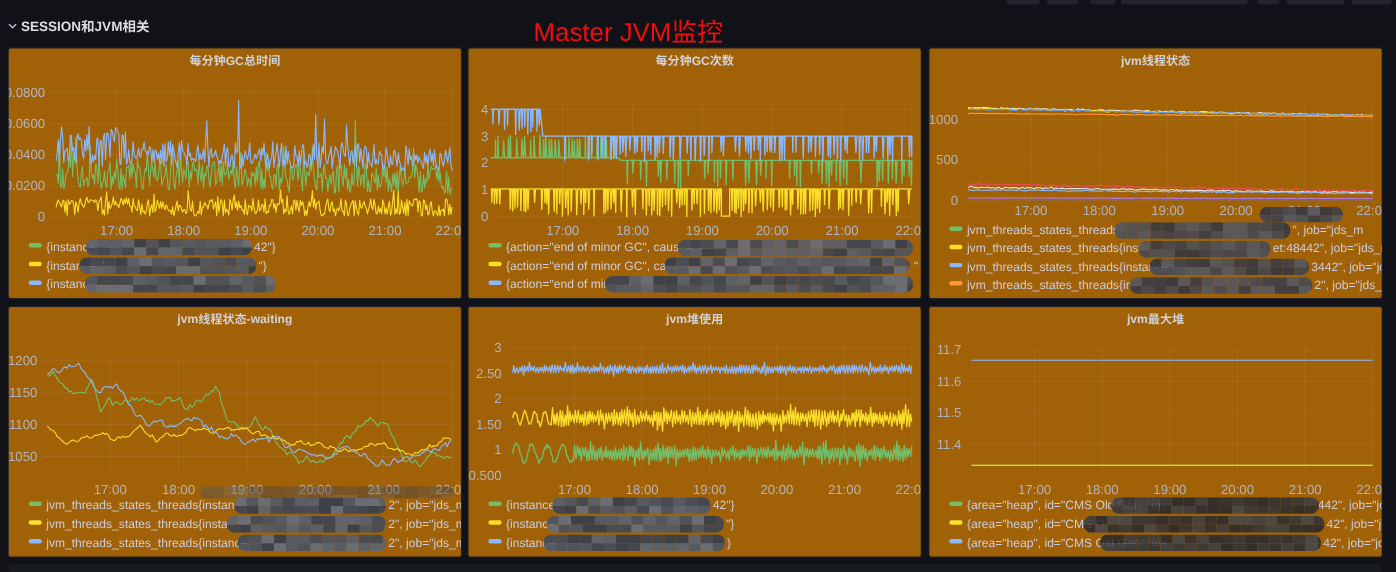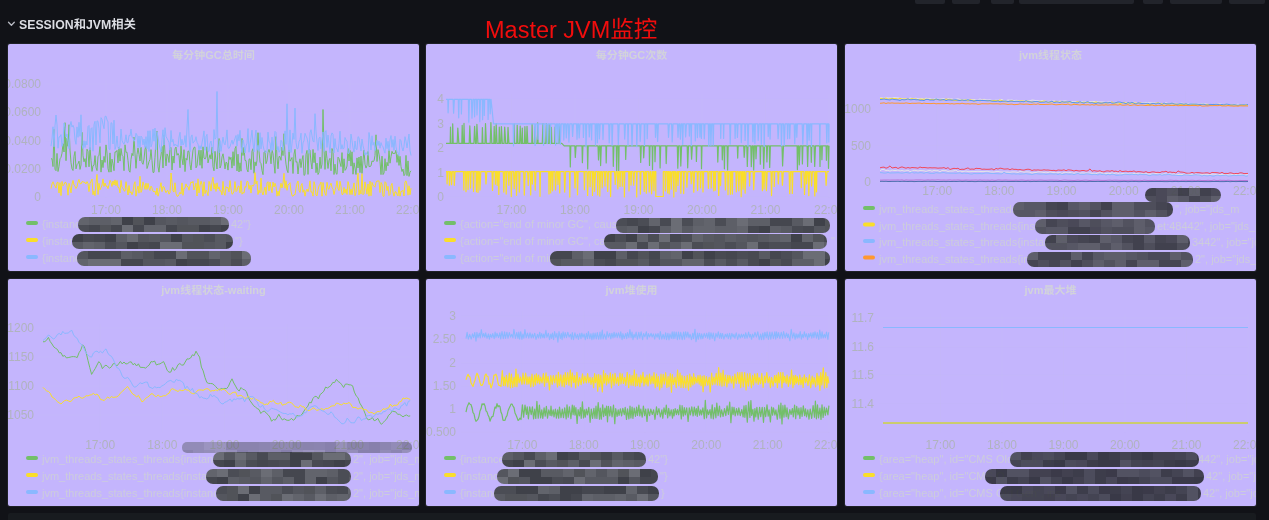--- a/index.html
+++ b/index.html
@@ -1,15 +1,15 @@
 <!DOCTYPE html>
 <html><head><meta charset="utf-8"><style>
 html,body{margin:0;padding:0;background:#111217;width:1269px;height:520px;overflow:hidden}
 body{font-family:"Liberation Sans",sans-serif;position:relative}
-.panel{position:absolute;background:#c4b5fd;border-radius:2px;box-shadow:0 0 0 1px #1f2126}
+.panel{position:absolute;background:#a16207;border-radius:2px;box-shadow:0 0 0 1px #1f2126}
 svg{display:block}
 text{font-family:"Liberation Sans",sans-serif}
 </style></head><body>
 <svg width="0" height="0" style="position:absolute">
     <defs>
       <path id="gb0" d="M708 470 705 360H585L619 394C593 418 549 447 505 470ZM35 364V257H174C162 178 149 103 137 44H200L679 43C675 30 671 20 667 15C657 1 648 -1 631 -1C610 -2 571 -1 526 3C541 -23 553 -63 554 -89C606 -92 656 -92 689 -87C723 -82 750 -72 772 -39C783 -24 792 1 799 43H923V148H811L818 257H967V364H823L828 522C828 537 829 575 829 575H235C253 599 270 625 287 652H929V759H349L379 821L259 856C208 732 120 604 28 527C58 511 111 477 136 457C160 482 185 510 210 542C204 485 197 425 189 364ZM390 430C429 412 472 385 506 360H308L321 470H431ZM693 148H576L609 182C583 207 538 236 494 261H701ZM377 223C417 203 462 175 497 148H278L294 261H416Z"></path>
       <path id="gb1" d="M688 839 576 795C629 688 702 575 779 482H248C323 573 390 684 437 800L307 837C251 686 149 545 32 461C61 440 112 391 134 366C155 383 175 402 195 423V364H356C335 219 281 87 57 14C85 -12 119 -61 133 -92C391 3 457 174 483 364H692C684 160 674 73 653 51C642 41 631 38 613 38C588 38 536 38 481 43C502 9 518 -42 520 -78C579 -80 637 -80 672 -75C710 -71 738 -60 763 -28C798 14 810 132 820 430V433C839 412 858 393 876 375C898 407 943 454 973 477C869 563 749 711 688 839Z"></path>
       <path id="gb2" d="M635 534V347H549V534ZM752 534H840V347H752ZM635 848V650H440V170H549V232H635V-91H752V232H840V178H954V650H752V848ZM54 361V253H183V106C183 53 147 14 124 -3C143 -21 174 -63 184 -87C204 -68 240 -48 435 49C427 74 420 121 418 153L297 96V253H416V361H297V459H400V566H136C154 589 172 615 188 641H418V750H245C254 772 263 793 271 815L165 847C135 759 82 674 22 619C40 590 69 527 78 501C90 513 102 525 114 539V459H183V361Z"></path>
       <path id="gb3" d="M744 213C801 143 858 47 876 -17L977 42C956 108 896 198 837 266ZM266 250V65C266 -46 304 -80 452 -80C482 -80 615 -80 647 -80C760 -80 796 -49 811 76C777 83 724 101 698 119C692 42 683 29 637 29C602 29 491 29 464 29C404 29 394 34 394 66V250ZM113 237C99 156 69 64 31 13L143 -38C186 28 216 128 228 216ZM298 544H704V418H298ZM167 656V306H489L419 250C479 209 550 143 585 96L672 173C640 212 579 267 520 306H840V656H699L785 800L660 852C639 792 604 715 569 656H383L440 683C424 732 380 799 338 849L235 800C268 757 302 700 320 656Z"></path>
       <path id="gb4" d="M459 428C507 355 572 256 601 198L708 260C675 317 607 411 558 480ZM299 385V203H178V385ZM299 490H178V664H299ZM66 771V16H178V96H411V771ZM747 843V665H448V546H747V71C747 51 739 44 717 44C695 44 621 44 551 47C569 13 588 -41 593 -74C693 -75 764 -72 808 -53C853 -34 869 -2 869 70V546H971V665H869V843Z"></path>

